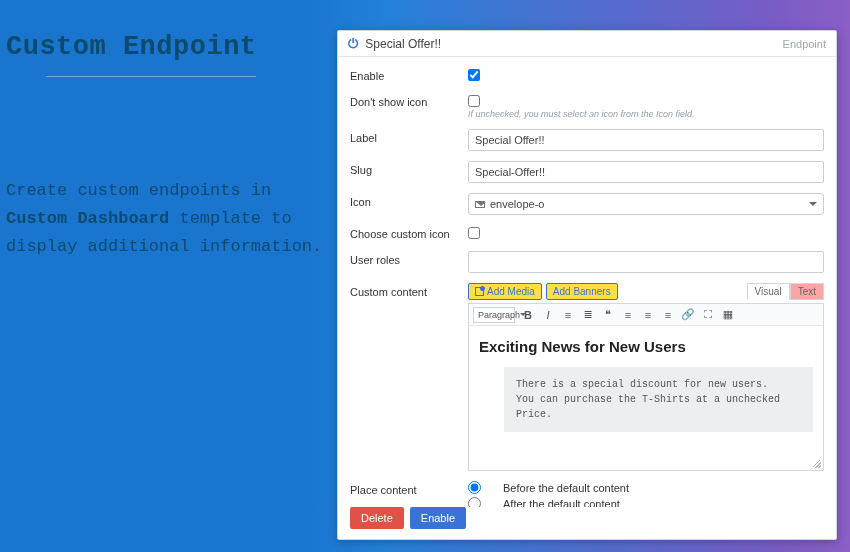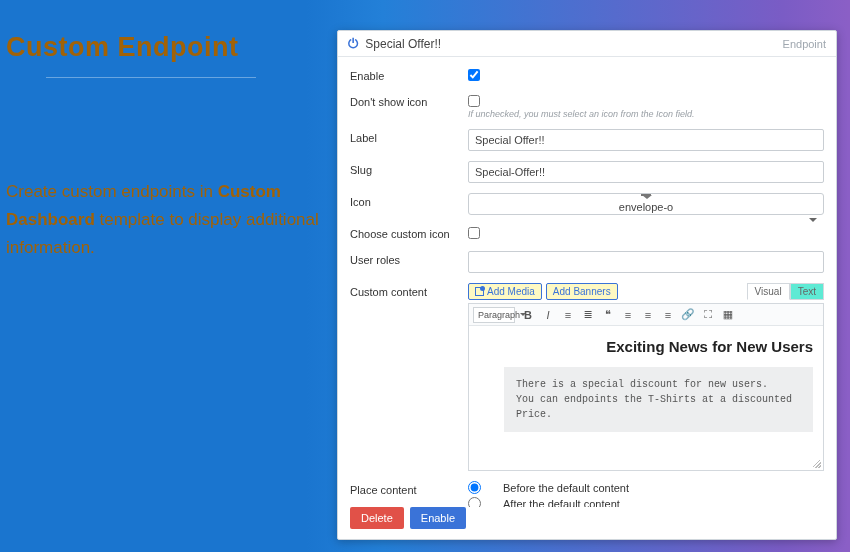--- a/index.html
+++ b/index.html
@@ -5,21 +5,22 @@
   * { box-sizing: border-box; margin: 0; padding: 0; }
   html, body { width: 850px; height: 552px; font-family: Arial, Helvetica, sans-serif; overflow: hidden; }
   body {
     background: linear-gradient(90deg, #1a75cf 0%, #1a75cf 36%, #2380d8 45%, #7a5cc5 92%, #8b5fc6 100%);
     position: relative;
   }
   .left-pane {
     position: absolute;
     left: 6px; top: 32px;
     width: 320px;
-    color: #a16207;
+    color: #0c4a6e;
+    font-family: Liberation Mono, monospace;
   }
   .left-title {
     font-size: 27px;
     font-weight: 700;
     letter-spacing: .5px;
     padding-bottom: 14px;
   }
   .left-underline {
     width: 210px; height: 1px;
     background: rgba(255,255,255,.35);
@@ -108,49 +109,48 @@
     border: 1px solid #c9ced3;
     border-radius: 3px;
     background: #fff;
     padding: 0 6px;
     font-size: 11px;
     color: #444;
     display: flex;
     align-items: center;
     gap: 5px;
     position: relative;
-    flex-direction: column;
   }
   .sel .chev {
     margin-left: auto;
     width: 0; height: 0;
     border-left: 4px solid transparent;
     border-right: 4px solid transparent;
     border-top: 4px solid #666;
   }
   .media-btns { display: flex; align-items: center; gap: 4px; margin-bottom: 3px; }
   .btn-sm {
     border: 1px solid #3a73d8;
     color: #3a73d8;
-    background: #fef9c3;
+    background: #fde047;
     font-size: 10px;
     padding: 2px 6px;
     border-radius: 2px;
     display: inline-flex;
     align-items: center;
     gap: 3px;
     cursor: pointer;
   }
   .tabs { margin-left: auto; display: flex; }
   .tab {
     border: 1px solid #d3d8dd;
     font-size: 10px;
     padding: 2px 7px;
     color: #666;
-    background: #5eead4;
+    background: #fca5a5;
     cursor: pointer;
   }
   .tab.active { background: #fff; border-bottom-color: #fff; position: relative; z-index: 2; }
   .editor {
     border: 1px solid #d3d8dd;
     height: 168px;
     display: flex;
     flex-direction: column;
   }
   .toolbar {
@@ -186,21 +186,21 @@
     color: #555; font-size: 11px;
     cursor: pointer;
   }
   .editor-body {
     flex: 1;
     padding: 8px 10px 4px 10px;
     overflow: hidden;
     position: relative;
   }
   .ed-heading {
-    text-align: right;
+    text-align: left;
     font-size: 15px;
     font-weight: 700;
     color: #232323;
     margin: 4px 0 12px 0;
   }
   .ed-block {
     background: #edeeef;
     padding: 10px 12px;
     font-family: "Courier New", monospace;
     font-size: 10px;
@@ -356,21 +356,21 @@
             <span class="tb-btn">≡</span>
             <span class="tb-btn">≡</span>
             <span class="tb-btn">🔗</span>
             <span class="tb-btn">⛶</span>
             <span class="tb-btn">▦</span>
           </div>
           <div class="editor-body">
             <div class="ed-heading">Exciting News for New Users</div>
             <div class="ed-block">
               <div>There is a special discount for new users.</div>
-              <div>You can endpoints the T-Shirts at a discounted Price.</div>
+              <div>You can purchase the T-Shirts at a unchecked Price.</div>
             </div>
             <div class="resize-grip"></div>
           </div>
         </div>
       </div>
     </div>
 
     <div class="row" style="margin-top:8px">
       <div class="lbl">Place content</div>
       <div class="val">

